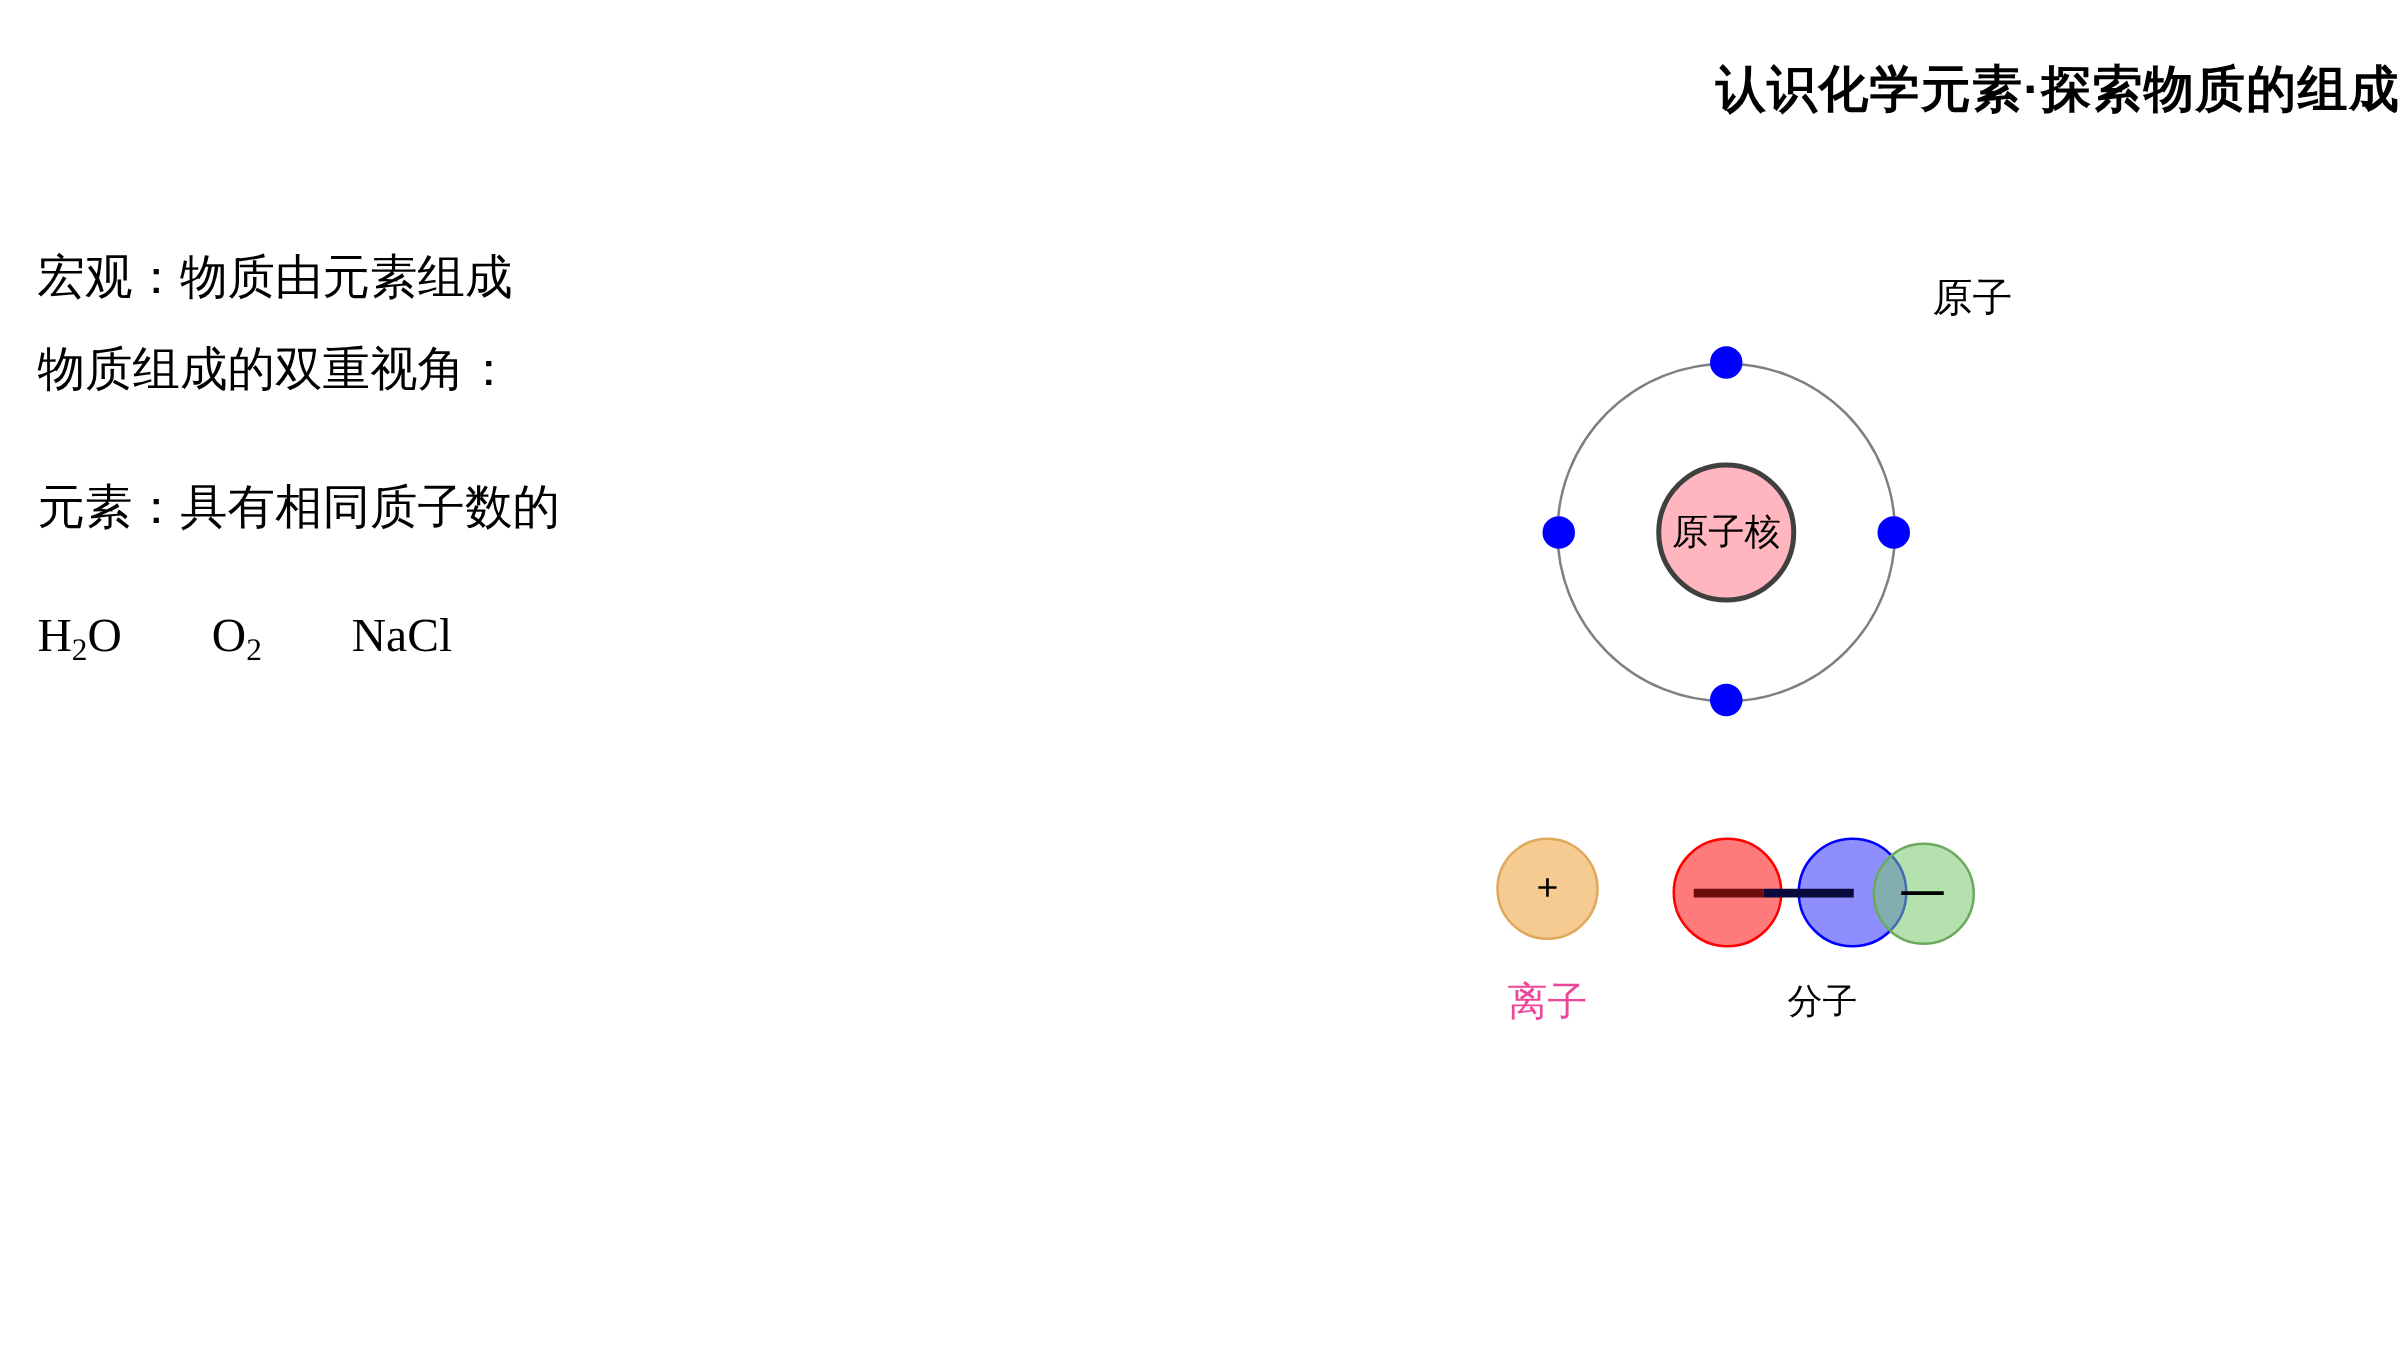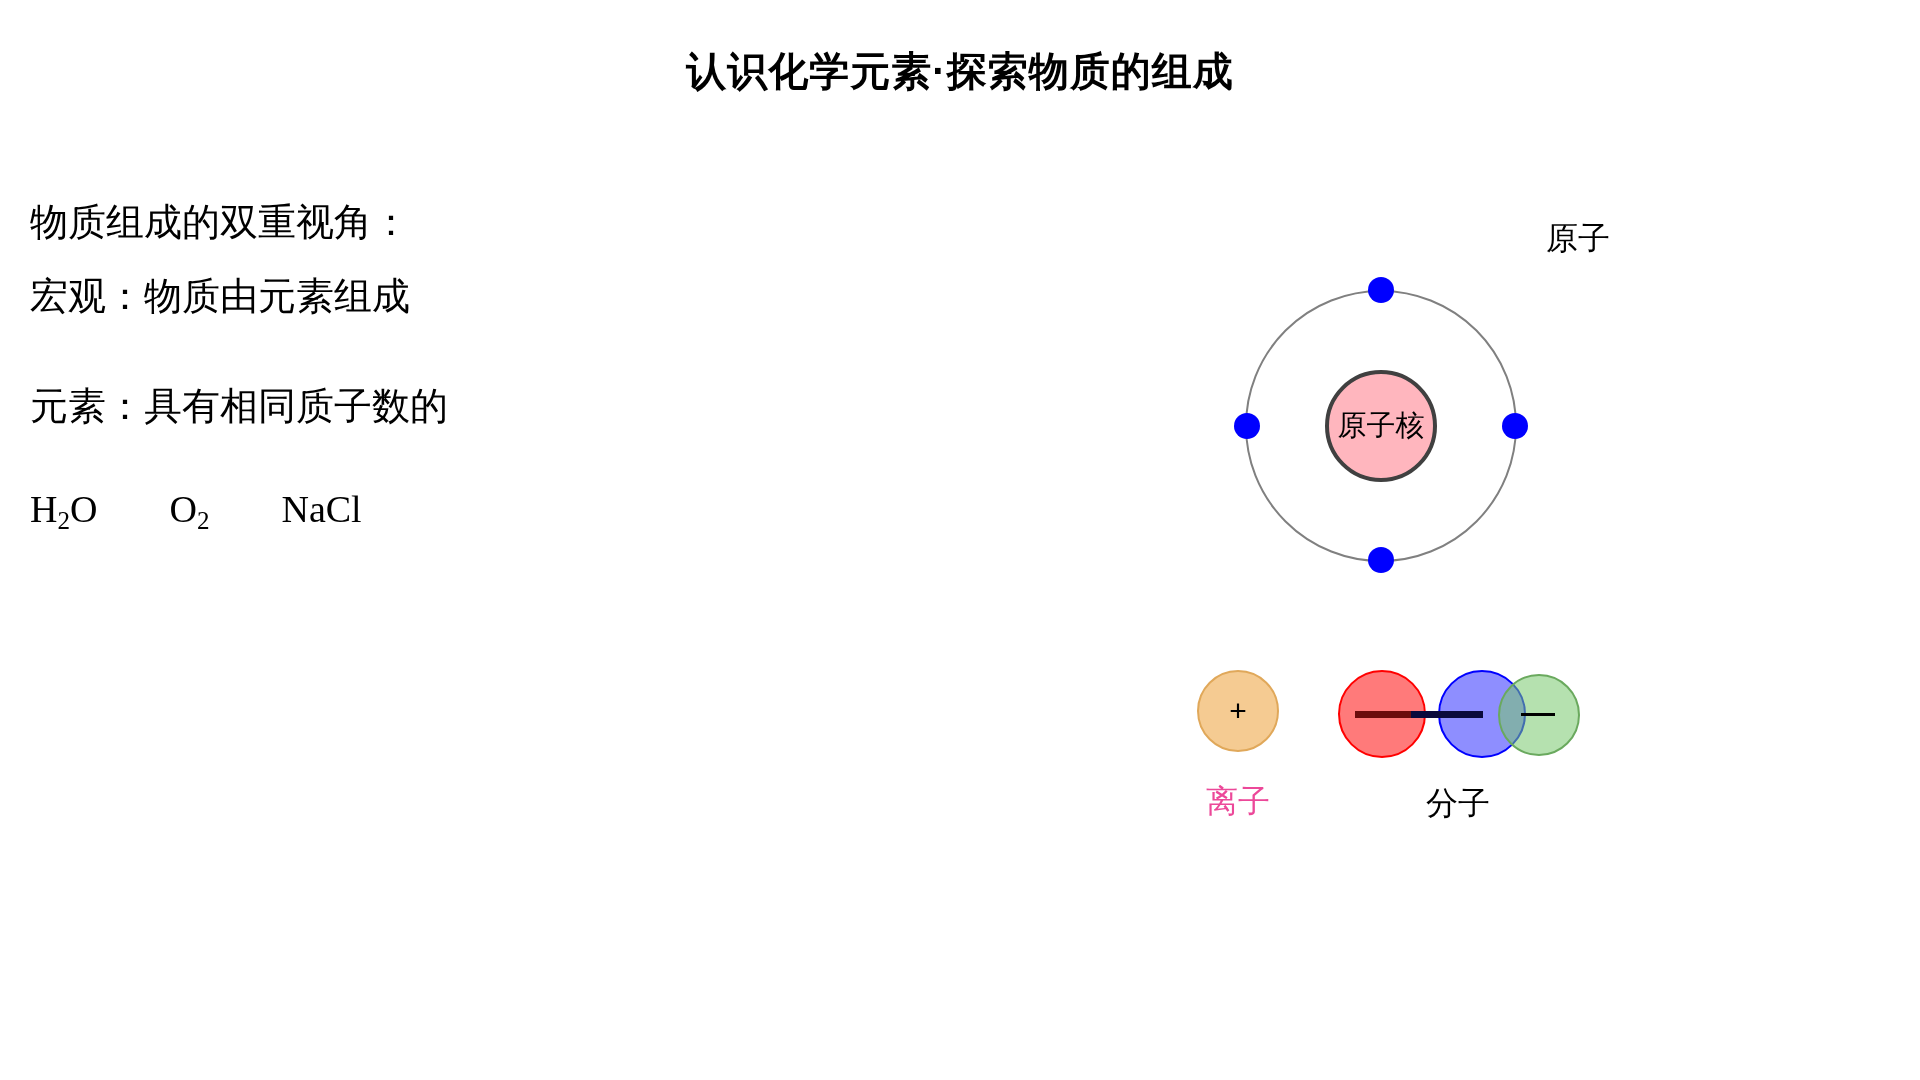--- a/index.html
+++ b/index.html
@@ -15,21 +15,21 @@
     overflow: hidden;
     position: relative;
   }
 
   
   .slide-title {
     position: absolute;
     top: 44px;
     left: 0;
     width: 1920px;
-    text-align: center;
+    text-align: right;
     font-size: 40px;
     font-weight: bold;
     letter-spacing: 1px;
     color: #000000;
   }
 
   
   .text-column {
     position: absolute;
     left: 30px;
@@ -230,34 +230,34 @@
     width: 34px;
     height: 3px;
     background: #000000;
   }
   .molecule-caption {
     position: absolute;
     left: 25px;
     top: 112px;
     width: 190px;
     text-align: center;
-    font-size: 32px;
+    font-size: 28px;
     color: #000000;
   }
 </style>
 </head>
 <body>
 
 <div class="slide-title">认识化学元素·探索物质的组成</div>
 
 <div class="text-column">
 
+  <div class="text-line">宏观：物质由元素组成</div>
+
   <div class="text-line">物质组成的双重视角：</div>
-
-  <div class="text-line">宏观：物质由元素组成</div>
 
 
   <div class="block-gap"></div>
 
   <div class="text-line">元素：具有相同质子数的</div>
 
 
   <div class="formula-row">
     <span class="formula"><span>H</span><sub>2</sub><span>O</span></span><span class="formula"><span>O</span><sub>2</sub><span></span></span><span class="formula"><span>NaCl</span></span>
   </div>

